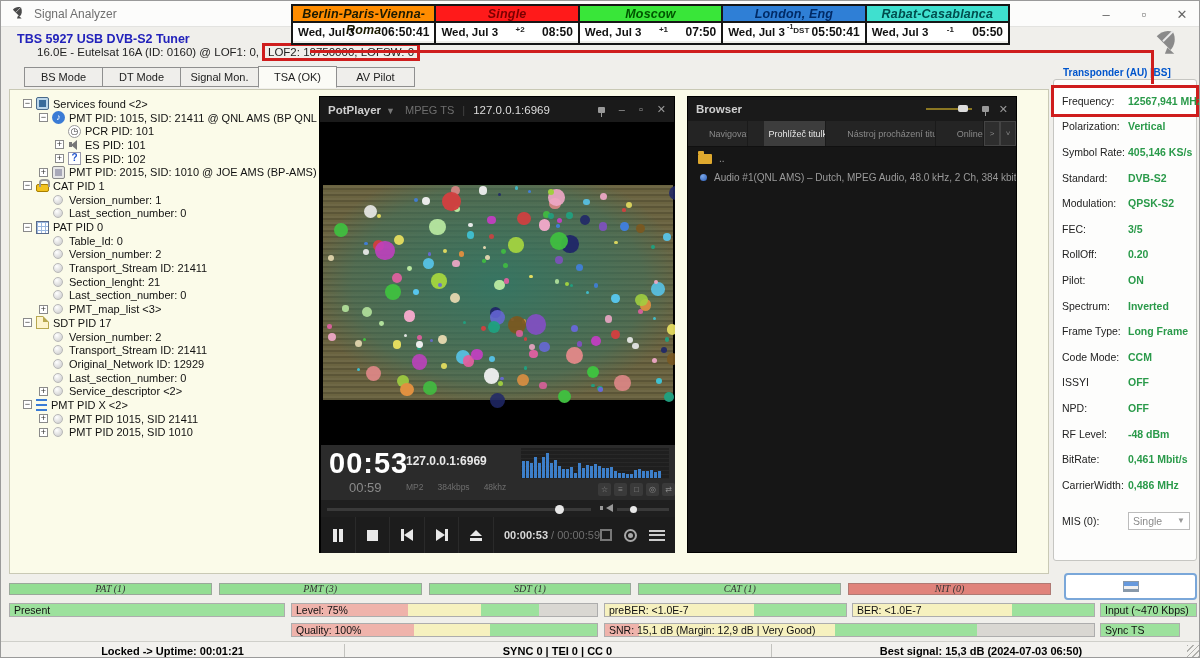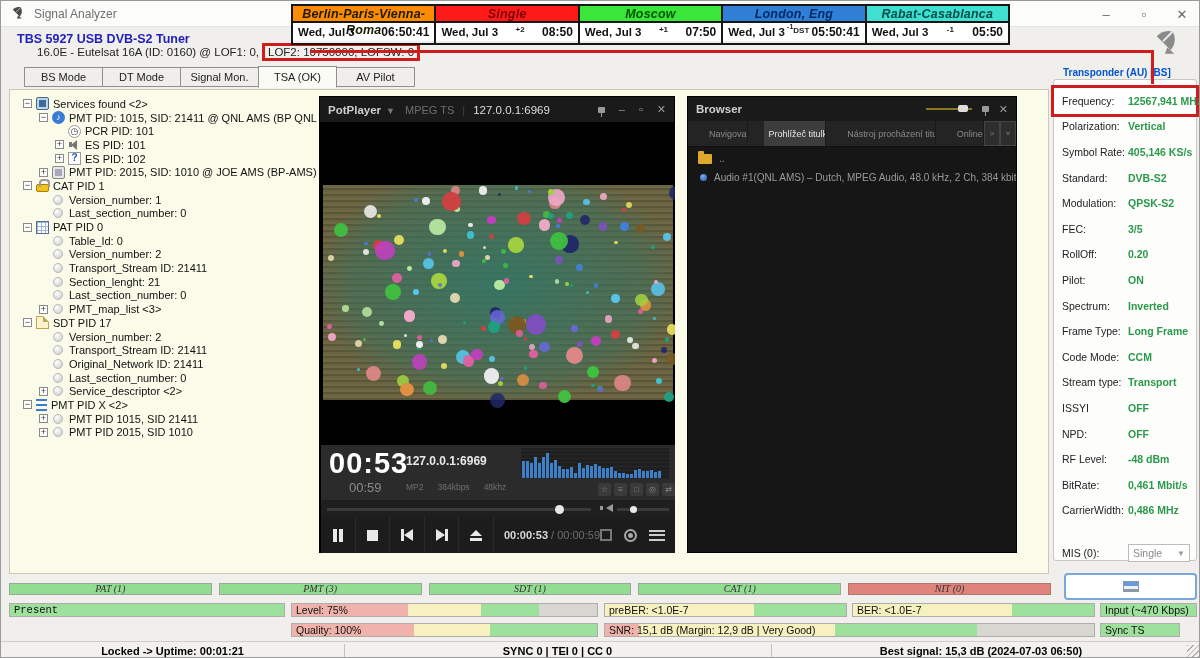--- a/index.html
+++ b/index.html
@@ -141,21 +141,21 @@
   .bdot { width:7px; height:7px; border-radius:50%; background:radial-gradient(circle at 35% 30%, #7aa7e8, #2d5fb8); flex:none; margin-left:2px; }
 
   
   .tp-card { position:absolute; left:1052px; top:78px; width:144px; height:482px; background:#fdfdfc; border:1px solid #c6c6c2; border-radius:3px; }
   .tp-title { position:absolute; left:1058px; top:66px; font-size:10px; font-weight:bold; color:#0055cc; background:#f0efeb; padding:0 4px; z-index:2; }
   .tp-rows { padding-top:8px; }
   .tp-row { height:25.6px; display:flex; align-items:center; padding:0 0 0 8px; position:relative; }
   .tp-row.hl { box-shadow:0 0 0 3px #cf1d1d; z-index:3; background:#fff; }
   .tp-lab { width:66px; font-size:10.5px; color:#222; flex:none; }
   .tp-val { font-size:10.5px; font-weight:bold; color:#2a9a4a; white-space:nowrap; }
-  .mis-row { display:flex; align-items:center; padding-left:8px; margin-top:21px; }
+  .mis-row { display:flex; align-items:center; padding-left:8px; margin-top:14px; }
   .dd { width:62px; height:18px; border:1px solid #bcbcbc; background:#fff; color:#8a8a8a; font-size:10.5px; display:flex; align-items:center; padding:0 4px; }
   .dd .chev { margin-left:auto; color:#999; font-size:8px; }
 
   
   .ts-btn { position:absolute; left:1063px; top:572px; width:133px; height:27px; background:#fff; border:2px solid #7aa7d9; border-radius:4px; display:flex; align-items:center; justify-content:center; }
   .ts-btn .stripes { width:16px; height:11px; background:linear-gradient(#6699dd 0 4px, #f0f0f0 4px 7px, #8899aa 7px 11px); border:1px solid #8899aa; }
 
   
   .pidbars { position:absolute; left:8px; top:582px; width:1042px; height:12px; display:flex; gap:7px; }
   .pidbar { flex:1; border:1px solid #9aa89a; font-family:"Liberation Serif", serif; font-style:italic; font-size:10px; color:#333; text-align:center; line-height:10px; }
@@ -360,21 +360,21 @@
         <span>Version_number: 2</span>
       </div>
       <div class="tree-row" style="padding-left: 18px;">
         <span class="exp-sp"></span>
         <span class="ic ic-dot"></span>
         <span>Transport_Stream ID: 21411</span>
       </div>
       <div class="tree-row" style="padding-left: 18px;">
         <span class="exp-sp"></span>
         <span class="ic ic-dot"></span>
-        <span>Original_Network ID: 21411</span>
+        <span>Original_Network ID: 12929</span>
       </div>
       <div class="tree-row" style="padding-left: 18px;">
         <span class="exp-sp"></span>
         <span class="ic ic-dot"></span>
         <span>Last_section_number: 0</span>
       </div>
       <div class="tree-row" style="padding-left: 18px;">
         <span class="exp">+</span>
         <span class="ic ic-dot"></span>
         <span>Service_descriptor &lt;2&gt;</span>
@@ -723,24 +723,20 @@
         </div>
         <div class="tp-row">
           <span class="tp-lab">Frame Type:</span>
           <span class="tp-val">Long Frame</span>
         </div>
         <div class="tp-row">
           <span class="tp-lab">Code Mode:</span>
           <span class="tp-val">CCM</span>
         </div>
         <div class="tp-row">
-          <span class="tp-lab">Stream type:</span>
-          <span class="tp-val">Transport</span>
-        </div>
-        <div class="tp-row">
           <span class="tp-lab">ISSYI</span>
           <span class="tp-val">OFF</span>
         </div>
         <div class="tp-row">
           <span class="tp-lab">NPD:</span>
           <span class="tp-val">OFF</span>
         </div>
         <div class="tp-row">
           <span class="tp-lab">RF Level:</span>
           <span class="tp-val">-48 dBm</span>
@@ -768,21 +764,21 @@
   </div>
 
   <div class="pidbars" id="pidbars">
       <div class="pidbar pid-ok">PAT (1)</div>
       <div class="pidbar pid-ok">PMT (3)</div>
       <div class="pidbar pid-ok">SDT (1)</div>
       <div class="pidbar pid-ok">CAT (1)</div>
       <div class="pidbar pid-missing">NIT (0)</div>
     </div>
 
-  <div class="cell row2 cg" style="left:8px;width:276px;font-family:Liberation Mono, monospace;">Present</div>
+  <div class="cell row2 cg" style="left:8px;width:276px;">Present</div>
   <div class="cell row2 c-level" style="left:290px;width:307px;">Level: 75%</div>
   <div class="cell row2 c-preber" style="left:603px;width:243px;">preBER: &lt;1.0E-7</div>
   <div class="cell row2 c-ber" style="left:851px;width:243px;">BER: &lt;1.0E-7</div>
   <div class="cell row2 cg" style="left:1099px;width:97px;">Input (~470 Kbps)</div>
   <div class="cell row3 c-quality" style="left:290px;width:307px;">Quality: 100%</div>
   <div class="cell row3 c-snr" style="left:603px;width:491px;">SNR: 15,1 dB (Margin: 12,9 dB | Very Good)</div>
   <div class="cell row3 cg" style="left:1099px;width:80px;">Sync TS</div>
 
   <div class="statusbar">
     <div class="sb-sec" style="left:0;width:343px;">Locked -&gt; Uptime: 00:01:21</div>

